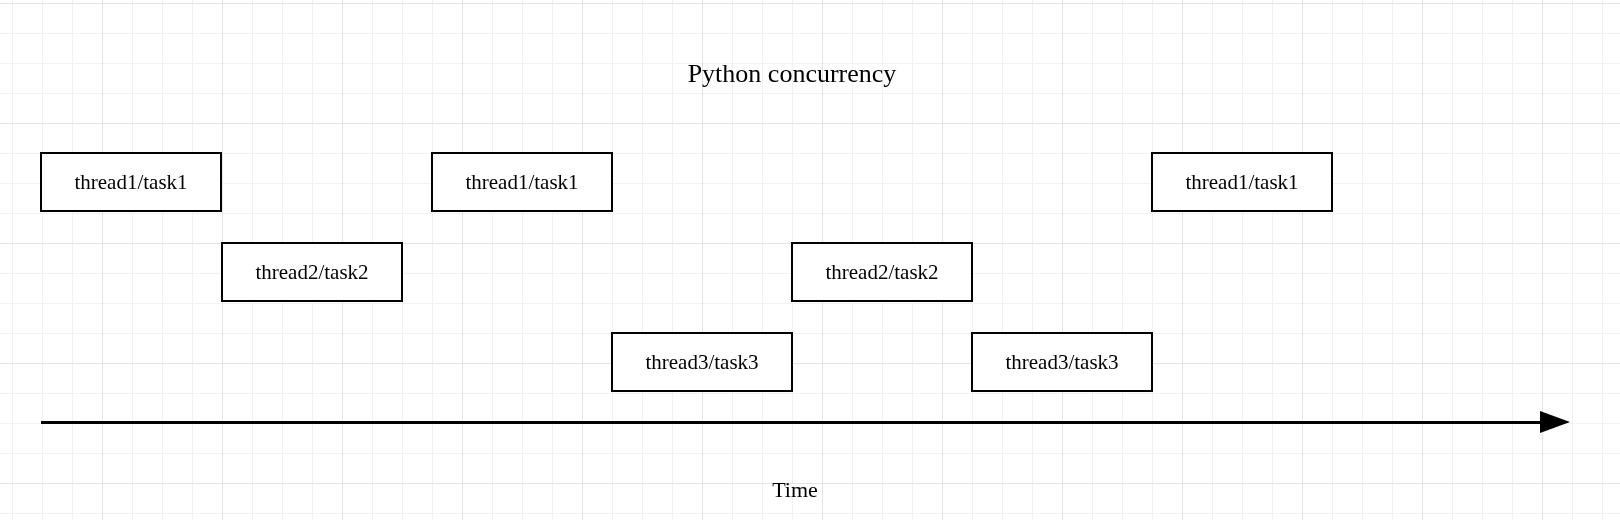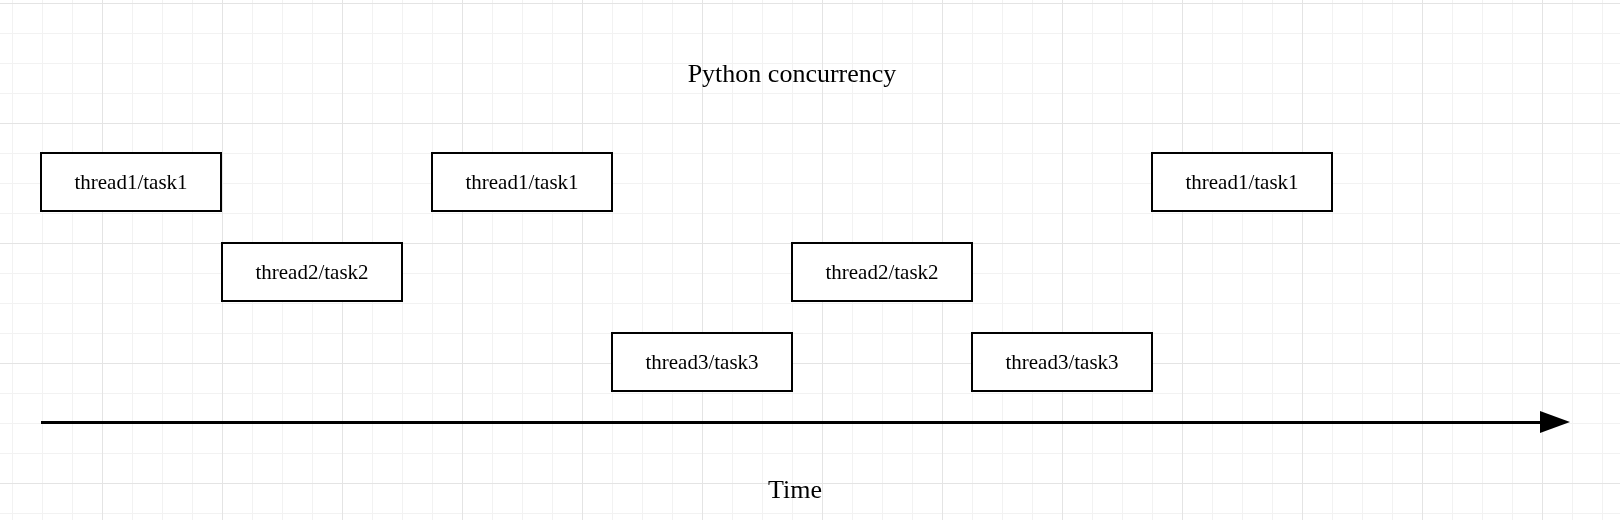--- a/index.html
+++ b/index.html
@@ -59,21 +59,21 @@
     left:1540px;top:411px;
     width:0;height:0;
     border-top:11px solid transparent;
     border-bottom:11px solid transparent;
     border-left:30px solid var(--stroke);
   }
   .axis-label{
     position:absolute;
     left:0;top:474px;width:1590px;
     text-align:center;
-    font-size:26px;
+    font-size:22px;
     line-height:32px;
     color:var(--stroke);
   }
 </style>
 </head>
 <body>
 
 <div class="canvas">
 
   <div class="diagram-title">Python concurrency</div>

